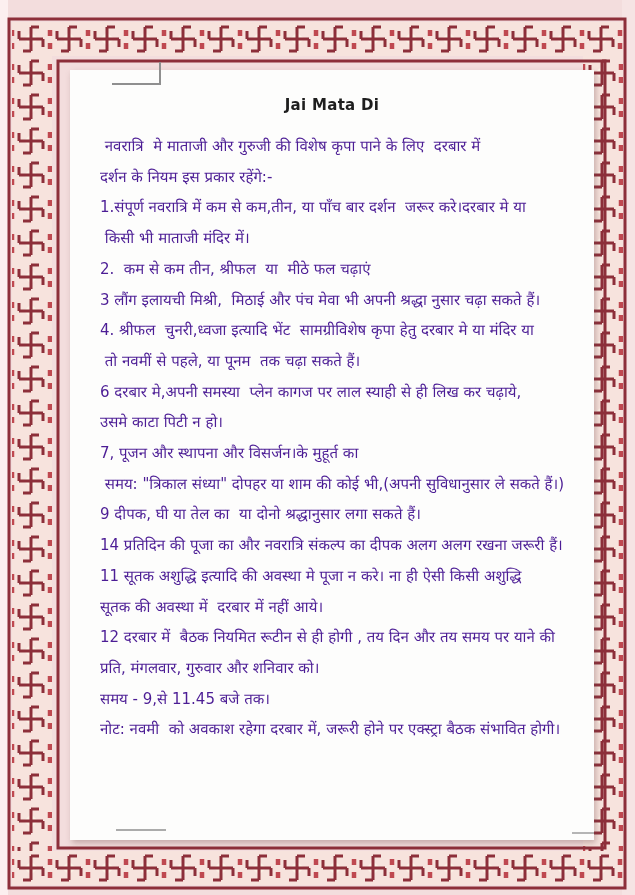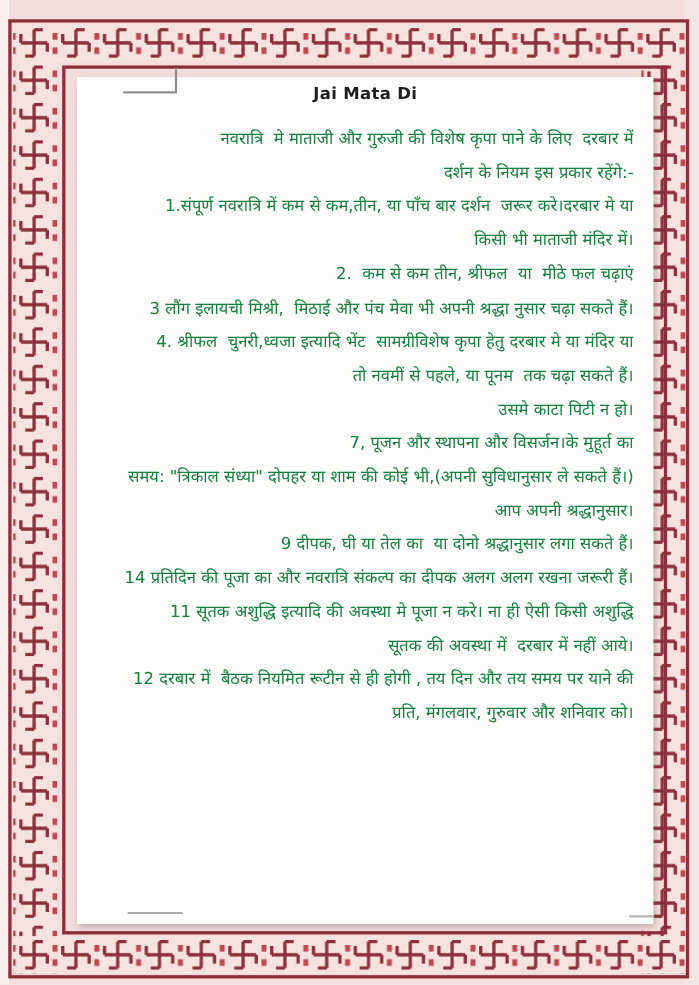--- a/index.html
+++ b/index.html
@@ -16,39 +16,38 @@
   }
   .frame{position:absolute;left:0;top:0;}
   .page{
     position:absolute;left:70px;top:70px;
     width:524px;height:770px;
     background:#fdfdfc;
     box-shadow:2px 3px 6px rgba(110,70,70,.35);
   }
   .page-title{
     margin:0;
-    padding-top:6px;
+    padding-top:26px;
     text-align:center;
     font-size:15px;
     font-weight:bold;
     letter-spacing:.3px;
     color:#1e1e1e;
   }
   .lines{
     margin-top:17px;
     padding:0 18px 0 30px;
     overflow:hidden;
   }
   .line{
     font-size:15px;
     line-height:30.7px;
-    color:#15803d;
+    color:#4c1d95;
     white-space:pre;
     overflow:hidden;
-    text-align:right;
   }
   .mark{position:absolute;}
 </style>
 </head>
 <body>
 
 <div class="canvas">
 
   <svg class="frame" width="635" height="895" viewBox="0 0 635 895" aria-hidden="true">
     <defs>
@@ -91,30 +90,32 @@
     <h1 class="page-title">Jai Mata Di</h1>
     <div class="lines">
         <div class="line"> नवरात्रि  मे माताजी और गुरुजी की विशेष कृपा पाने के लिए  दरबार में</div>
         <div class="line">दर्शन के नियम इस प्रकार रहेंगे:-</div>
         <div class="line">1.संपूर्ण नवरात्रि में कम से कम,तीन, या पाँच बार दर्शन  जरूर करे।दरबार मे या</div>
         <div class="line"> किसी भी माताजी मंदिर में।</div>
         <div class="line">2.  कम से कम तीन, श्रीफल  या  मीठे फल चढ़ाएं</div>
         <div class="line">3 लौंग इलायची मिश्री,  मिठाई और पंच मेवा भी अपनी श्रद्धा नुसार चढ़ा सकते हैं।</div>
         <div class="line">4. श्रीफल  चुनरी,ध्वजा इत्यादि भेंट  सामग्रीविशेष कृपा हेतु दरबार मे या मंदिर या</div>
         <div class="line"> तो नवमीं से पहले, या पूनम  तक चढ़ा सकते हैं।</div>
+        <div class="line">6 दरबार मे,अपनी समस्या  प्लेन कागज पर लाल स्याही से ही लिख कर चढ़ाये,</div>
         <div class="line">उसमे काटा पिटी न हो।</div>
         <div class="line">7, पूजन और स्थापना और विसर्जन।के मुहूर्त का</div>
         <div class="line"> समय: "त्रिकाल संध्या" दोपहर या शाम की कोई भी,(अपनी सुविधानुसार ले सकते हैं।)</div>
-        <div class="line">आप अपनी श्रद्धानुसार।</div>
         <div class="line">9 दीपक, घी या तेल का  या दोनो श्रद्धानुसार लगा सकते हैं।</div>
         <div class="line">14 प्रतिदिन की पूजा का और नवरात्रि संकल्प का दीपक अलग अलग रखना जरूरी हैं।</div>
         <div class="line">11 सूतक अशुद्धि इत्यादि की अवस्था मे पूजा न करे। ना ही ऐसी किसी अशुद्धि</div>
         <div class="line">सूतक की अवस्था में  दरबार में नहीं आये।</div>
         <div class="line">12 दरबार में  बैठक नियमित रूटीन से ही होगी , तय दिन और तय समय पर याने की</div>
         <div class="line">प्रति, मंगलवार, गुरुवार और शनिवार को।</div>
+        <div class="line">समय - 9,से 11.45 बजे तक।</div>
+        <div class="line">नोट: नवमी  को अवकाश रहेगा दरबार में, जरूरी होने पर एक्स्ट्रा बैठक संभावित होगी।</div>
       </div>
   </div>
 
   <svg class="mark" style="left:108px;top:60px;" width="58" height="30" aria-hidden="true">
     <path d="M52 2 V24 H4" fill="none" stroke="#8f8f8f" stroke-width="2"></path>
   </svg>
   <svg class="mark" style="left:112px;top:824px;" width="60" height="12" aria-hidden="true">
     <path d="M4 6 H54" fill="none" stroke="#ababab" stroke-width="2"></path>
   </svg>
   <svg class="mark" style="left:570px;top:828px;" width="28" height="12" aria-hidden="true">

